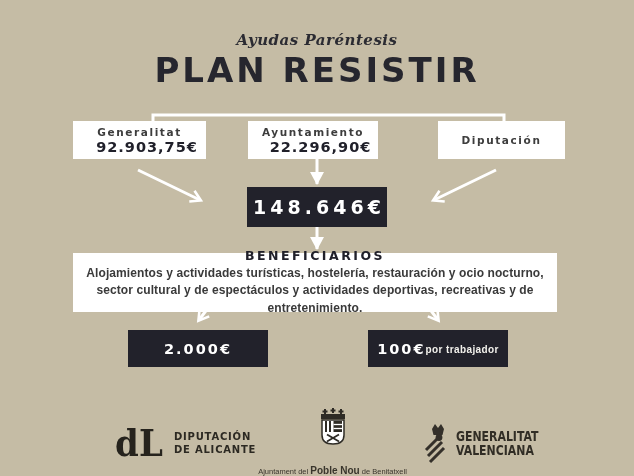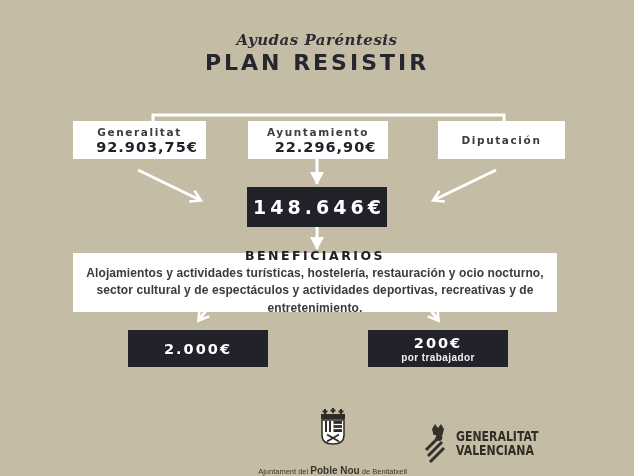--- a/index.html
+++ b/index.html
@@ -12,33 +12,33 @@
   .abs{position:absolute;}
   
   .subtitle{
     left:0;top:31px;width:634px;text-align:center;
     font-family:"DejaVu Serif","Liberation Serif",serif;
     font-style:italic;font-weight:700;font-size:15px;
     letter-spacing:0.5px;color:#2b2b32;
   }
   .title{
     left:0;top:50px;width:634px;text-align:center;
-    font-weight:700;font-size:22px;letter-spacing:3px;color:#26262e;
+    font-weight:700;font-size:34px;letter-spacing:3px;color:#26262e;
   }
   
   .connectors{left:0;top:0;pointer-events:none;}
   
   .srcbox{
     top:121px;height:38px;background:#ffffff;
     display:flex;flex-direction:column;align-items:center;justify-content:center;
   }
   .src-label{font-size:10.5px;font-weight:700;letter-spacing:1.6px;color:#3d3d3d;}
   .src-amount{font-size:14.5px;font-weight:700;letter-spacing:1px;color:#20202a;margin-top:1px;margin-left:15px;}
   .box-gen{left:73px;width:133px;}
-  .box-ayu{left:248px;width:140px;}
+  .box-ayu{left:248px;width:130px;}
   .box-dip{left:438px;width:127px;}
   
   .totalbox{
     left:247px;top:187px;width:140px;height:40px;background:#22222b;
     display:flex;align-items:center;justify-content:center;
   }
   .total-amount{font-size:19px;font-weight:700;letter-spacing:4px;color:#ffffff;padding-left:4px;text-align:center;}
   
   .benefbox{
     left:73px;top:253px;width:484px;height:59px;background:#ffffff;
@@ -46,21 +46,21 @@
   }
   .benef-title{font-size:12.5px;font-weight:700;letter-spacing:2.5px;color:#20202a;}
   .benef-desc{
     font-family:"Liberation Sans",sans-serif;
     font-size:12px;line-height:1.45;font-weight:700;letter-spacing:0.1px;
     color:#3a3a3a;text-align:center;width:460px;margin-top:2px;
   }
   
   .grantbox{
     top:330px;height:37px;background:#22222b;
-    display:flex;flex-direction:column;align-items:center;justify-content:center;
+    display:flex;flex-direction:row;align-items:center;justify-content:center;
   }
   .grant-left{left:128px;width:140px;}
   .grant-right{left:368px;width:140px;}
   .grant-amount{font-size:14.5px;font-weight:700;letter-spacing:2px;color:#ffffff;}
   .grant-per{font-family:"Liberation Sans",sans-serif;font-size:10px;font-weight:700;letter-spacing:0.4px;color:#f2f1ec;margin-top:1px;}
   
   .footer-logo{display:flex;align-items:center;color:#2c2922;}
   .dipu{left:113px;top:417px;height:52px;}
   .dipu-monogram{
     font-family:"DejaVu Serif","Liberation Serif",serif;
@@ -125,24 +125,31 @@
 
   <div class="abs benefbox">
     <div class="benef-title">BENEFICIARIOS</div>
     <div class="benef-desc">Alojamientos y actividades turísticas, hostelería, restauración y ocio nocturno, sector cultural y de espectáculos y actividades deportivas, recreativas y de entretenimiento.</div>
   </div>
 
   <div class="abs grantbox grant-left">
     <div class="grant-amount">2.000€</div>
   </div>
   <div class="abs grantbox grant-right">
-    <div class="grant-amount">200€</div>
+    <div class="grant-amount">100€</div>
     <div class="grant-per">por trabajador</div>
   </div>
 
+  <div class="abs footer-logo dipu">
+    <div class="dipu-monogram">dL</div>
+    <div class="dipu-text">
+      <div>DIPUTACIÓN</div>
+      <div>DE ALICANTE</div>
+    </div>
+  </div>
 
   <div class="abs footer-logo ajun">
     <svg width="30" height="42" viewBox="0 0 30 42">
       <g fill="#2e2b25">
         <rect x="6" y="1" width="2" height="5"></rect>
           <rect x="4.5" y="2.5" width="5" height="2"></rect>
         <rect x="14" y="0" width="2" height="5"></rect>
           <rect x="12.5" y="1.5" width="5" height="2"></rect>
         <rect x="22" y="1" width="2" height="5"></rect>
           <rect x="20.5" y="2.5" width="5" height="2"></rect>

